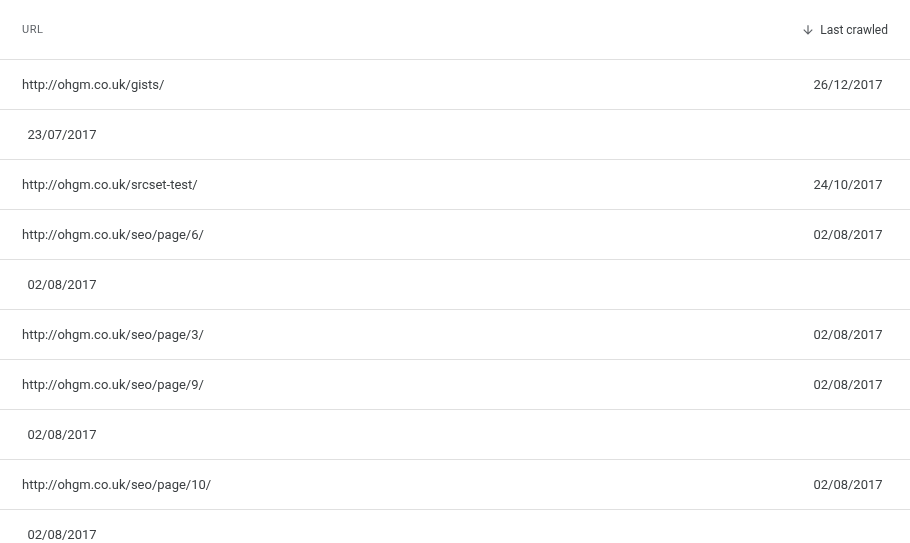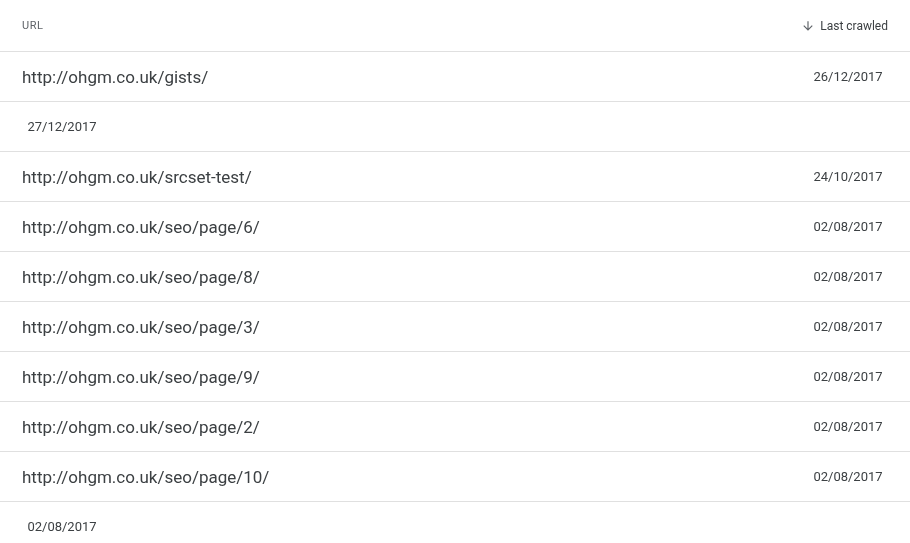--- a/index.html
+++ b/index.html
@@ -12,21 +12,21 @@
       background: #fff;
       font-size: 13px;
       color: #3c4043;
     }
     .table {
       width: 910px;
     }
     .header-row {
       display: flex;
       align-items: center;
-      height: 52px;
+      height: 60px;
       padding: 0 22px;
       border-bottom: 1px solid #e0e0e0;
     }
     .header-url {
       flex: 1;
       font-size: 11px;
       letter-spacing: 0.5px;
       color: #5f6368;
     }
     .header-date {
@@ -45,21 +45,21 @@
     }
     .data-row {
       display: flex;
       align-items: center;
       height: 50px;
       padding: 0 22px;
       border-bottom: 1px solid #e0e0e0;
     }
     .cell-url {
       flex: 1;
-      font-size: 17px;
+      font-size: 13px;
       color: #3c4043;
     }
     .cell-date {
       font-size: 13px;
       color: #3c4043;
       text-align: center;
       min-width: 80px;
     }
   </style>
 </head>
@@ -76,44 +76,42 @@
       </span>
       <span>Last crawled</span>
     </div>
   </div>
   <div id="rows-container">
       <div class="data-row">
         <div class="cell-url">http://ohgm.co.uk/gists/</div>
         <div class="cell-date">26/12/2017</div>
       </div>
       <div class="data-row">
-        <div class="cell-date">27/12/2017</div>
+        <div class="cell-date">23/07/2017</div>
       </div>
       <div class="data-row">
         <div class="cell-url">http://ohgm.co.uk/srcset-test/</div>
         <div class="cell-date">24/10/2017</div>
       </div>
       <div class="data-row">
         <div class="cell-url">http://ohgm.co.uk/seo/page/6/</div>
         <div class="cell-date">02/08/2017</div>
       </div>
       <div class="data-row">
-        <div class="cell-url">http://ohgm.co.uk/seo/page/8/</div>
         <div class="cell-date">02/08/2017</div>
       </div>
       <div class="data-row">
         <div class="cell-url">http://ohgm.co.uk/seo/page/3/</div>
         <div class="cell-date">02/08/2017</div>
       </div>
       <div class="data-row">
         <div class="cell-url">http://ohgm.co.uk/seo/page/9/</div>
         <div class="cell-date">02/08/2017</div>
       </div>
       <div class="data-row">
-        <div class="cell-url">http://ohgm.co.uk/seo/page/2/</div>
         <div class="cell-date">02/08/2017</div>
       </div>
       <div class="data-row">
         <div class="cell-url">http://ohgm.co.uk/seo/page/10/</div>
         <div class="cell-date">02/08/2017</div>
       </div>
       <div class="data-row">
         <div class="cell-date">02/08/2017</div>
       </div>
     </div>

